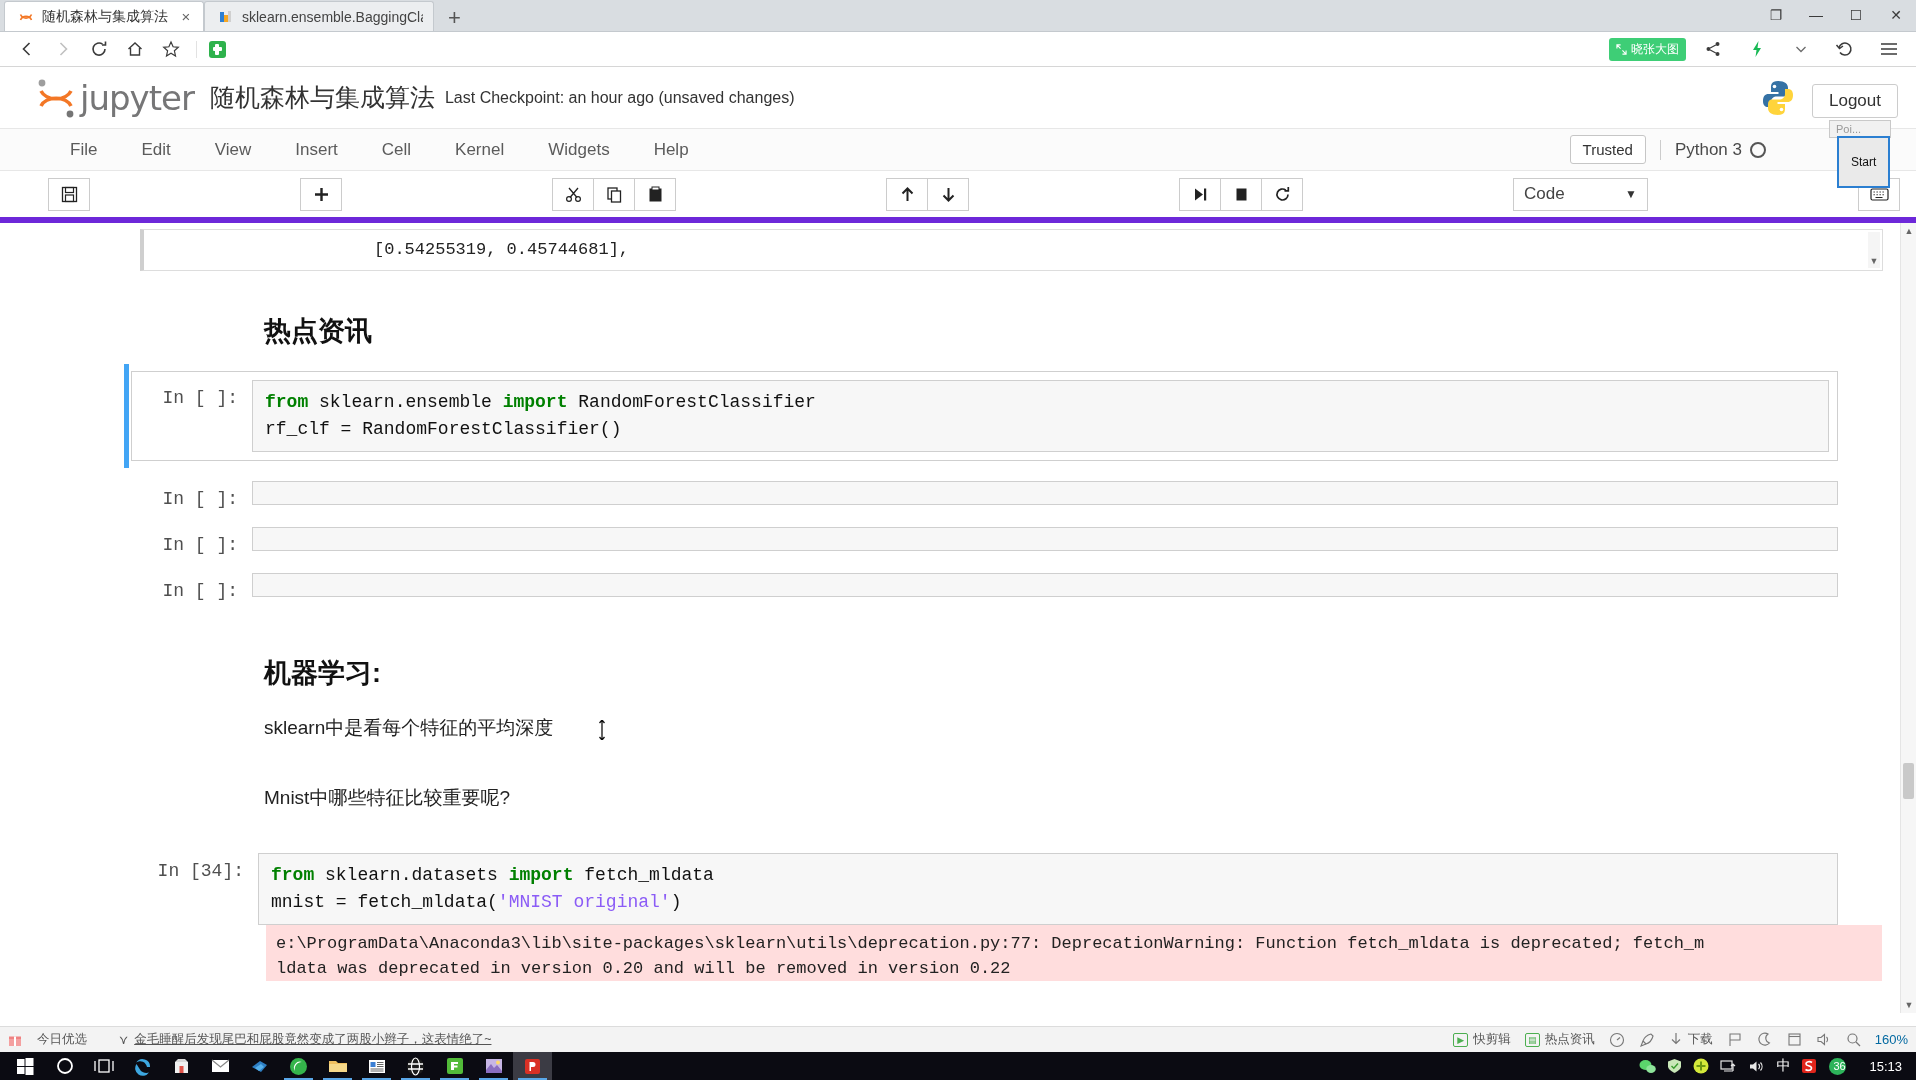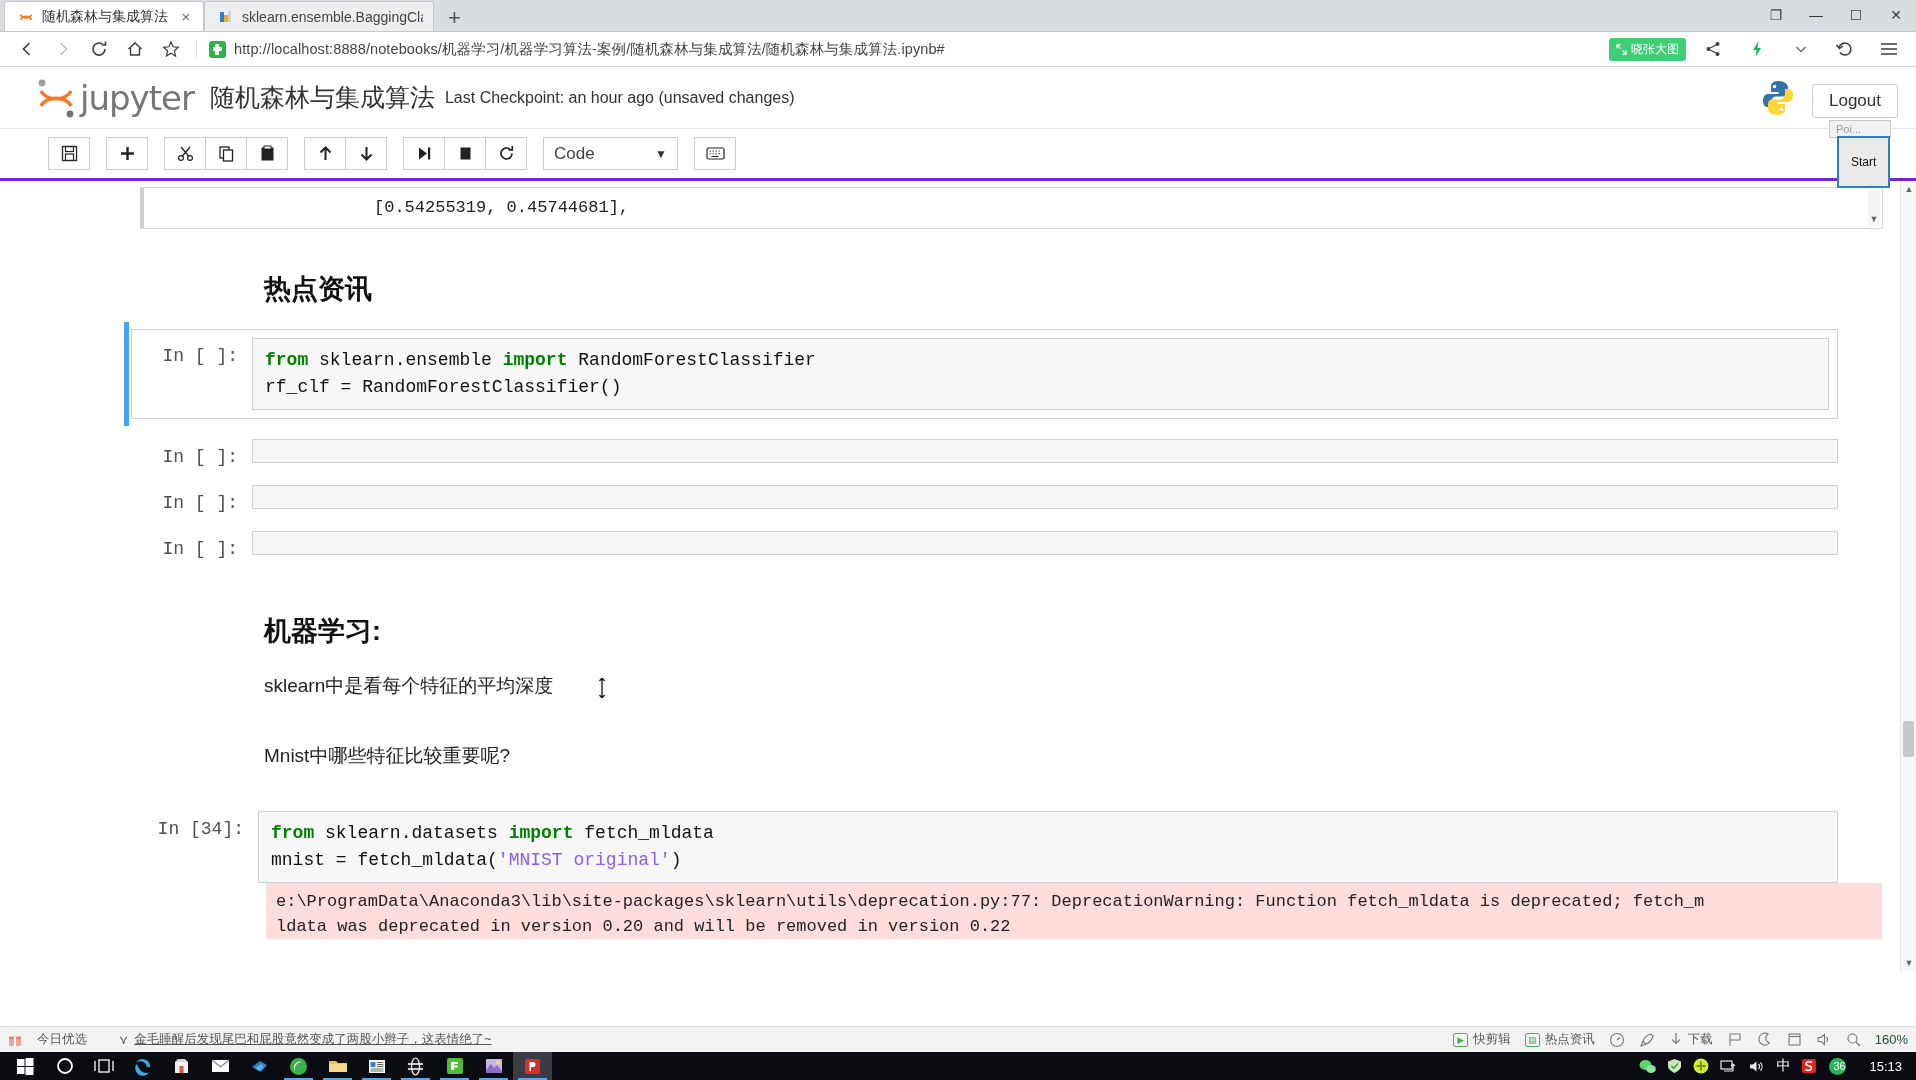--- a/index.html
+++ b/index.html
@@ -86,21 +86,21 @@
   .poi-popup { position:absolute; right: 25px; top: 120px; z-index: 40; }
   .poi-head { background:#f1f1f1; border:1px solid #c9c9c9; font-size:11px; color:#999; padding:2px 6px; width:62px;}
   .start-btn {
     background:#eaeaea; border:2px solid #2b7fd1; font-size:12px; color:#111;
     padding:17px 12px; margin-left: 8px; margin-top:-2px;
   }
 
   
   .toolbar {
     height: 52px; background:#fff; display:flex; align-items:center;
-    padding-left: 48px; gap: 0; border-bottom:3px solid #6d28d9;
+    padding-left: 48px; gap: 0; border-bottom:6px solid #6d28d9;justify-content:space-between;
   }
   .tgroup { display:flex; gap:0; margin-right: 16px; }
   .tbtn {
     width: 42px; height: 33px; border:1px solid #ccc; background:#fff;
     display:flex; align-items:center; justify-content:center; color:#222;
     font-size: 16px; margin-left:-1px;
   }
   .tgroup .tbtn:first-child{margin-left:0;}
   .celltype {
     width: 135px; height: 33px; border:1px solid #ccc; background:#fff;
@@ -238,21 +238,20 @@
           <path d="M3.5 10 L10 4 L16.5 10 M5.5 9 L5.5 16 L14.5 16 L14.5 9" stroke="#3b3b3b" stroke-width="1.4" fill="none"></path>
         </svg>
     </div>
     <div class="navicon">
       <svg width="20" height="20" viewBox="0 0 20 20">
           <path d="M10 3 L12.1 7.8 L17.3 8.3 L13.4 11.8 L14.5 17 L10 14.3 L5.5 17 L6.6 11.8 L2.7 8.3 L7.9 7.8 Z" stroke="#3b3b3b" stroke-width="1.2" fill="none"></path>
         </svg>
     </div>
     <div class="urlwrap">
       <span class="shield"></span>
-      <span class="url">http://localhost:8888/notebooks/机器学习/机器学习算法-案例/随机森林与集成算法/随机森林与集成算法.ipynb#</span>
     </div>
     <div class="navright">
       <div class="greenbadge">
         <svg width="11" height="11" viewBox="0 0 12 12">
             <path d="M1 5 L1 1 L5 1 M11 7 L11 11 L7 11 M1 1 L5 5 M11 11 L7 7" stroke="#fff" stroke-width="1.2" fill="none"></path>
           </svg>
         <span>晓张大图</span>
       </div>
       <div class="navicon">
         <svg width="18" height="18" viewBox="0 0 18 18">
@@ -304,20 +303,37 @@
           <path d="M20 3 C13 3 13 7 13 10 L13 14 L20.5 14 L20.5 16 L10.5 16 C7 16 5 18.5 5 23 C5 27 7 29 10 29 L13 29 L13 24 C13 20.5 15.5 18.5 19 18.5 L26 18.5 C28.5 18.5 30 16.5 30 14 L30 10 C30 6 27 3 20 3 Z" fill="#3572A5"></path>
           <circle cx="16.5" cy="8.5" r="1.8" fill="#fff"></circle>
           <path d="M20 37 C27 37 27 33 27 30 L27 26 L19.5 26 L19.5 24 L29.5 24 C33 24 35 21.5 35 17 C35 13 33 11 30 11 L27 11 L27 16 C27 19.5 24.5 21.5 21 21.5 L14 21.5 C11.5 21.5 10 23.5 10 26 L10 30 C10 34 13 37 20 37 Z" fill="#FFD43B"></path>
           <circle cx="23.5" cy="31.5" r="1.8" fill="#fff"></circle>
         </svg>
       </span>
       <button class="logout-btn">Logout</button>
     </div>
   </div>
 
+  <div class="menubar">
+    <div class="menuitem">File</div>
+    <div class="menuitem">Edit</div>
+    <div class="menuitem">View</div>
+    <div class="menuitem">Insert</div>
+    <div class="menuitem">Cell</div>
+    <div class="menuitem">Kernel</div>
+    <div class="menuitem">Widgets</div>
+    <div class="menuitem">Help</div>
+    <div class="menubar-right">
+      <div class="trusted">Trusted</div>
+      <div class="kernelname">
+        <span>Python 3</span>
+        <span class="kcircle"></span>
+      </div>
+    </div>
+  </div>
 
   <div class="poi-popup">
     <div class="poi-head">Poi...</div>
     <button class="start-btn">Start</button>
   </div>
 
   <div class="toolbar">
     <div class="tgroup">
       <div class="tbtn">
         <svg width="17" height="17" viewBox="0 0 17 17">
@@ -529,21 +545,21 @@
             <path d="M2 5.5 H5 L8.5 2.5 V12.5 L5 9.5 H2 Z" stroke="#777" stroke-width="1.1" fill="none"></path>
             <path d="M10.5 5 A3.5 3.5 0 0 1 10.5 10" stroke="#777" stroke-width="1.1" fill="none"></path>
           </svg>
       </span>
       <span>
         <svg width="15" height="15" viewBox="0 0 15 15">
             <circle cx="6.5" cy="6.5" r="4.5" stroke="#777" stroke-width="1.2" fill="none"></circle>
             <path d="M10 10 L14 14" stroke="#777" stroke-width="1.2"></path>
           </svg>
       </span>
-      <span style="font-size:13px;color:#14532d;">160%</span>
+      <span style="font-size:13px;color:#0369a1;">160%</span>
     </div>
   </div>
 
   <div class="taskbar">
     <div class="tb-icon">
       <svg width="17" height="17" viewBox="0 0 17 17">
           <rect x="0" y="1" width="7.5" height="7" fill="#fff"></rect>
           <rect x="8.5" y="0" width="8" height="8" fill="#fff"></rect>
           <rect x="0" y="9" width="7.5" height="7" fill="#fff"></rect>
           <rect x="8.5" y="9" width="8" height="8" fill="#fff"></rect>

